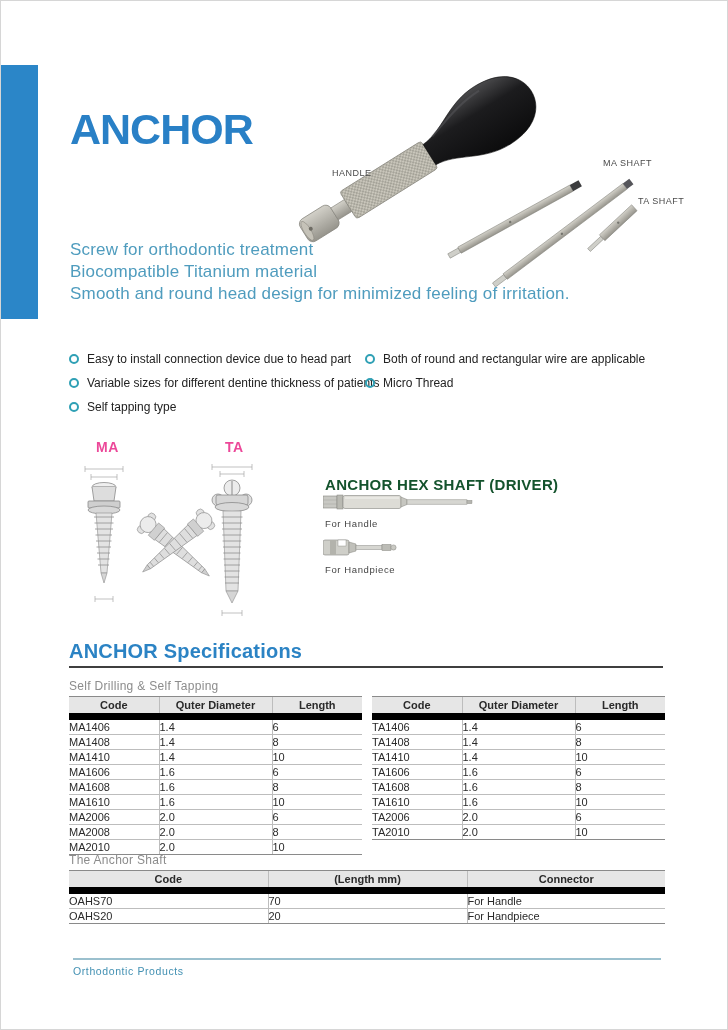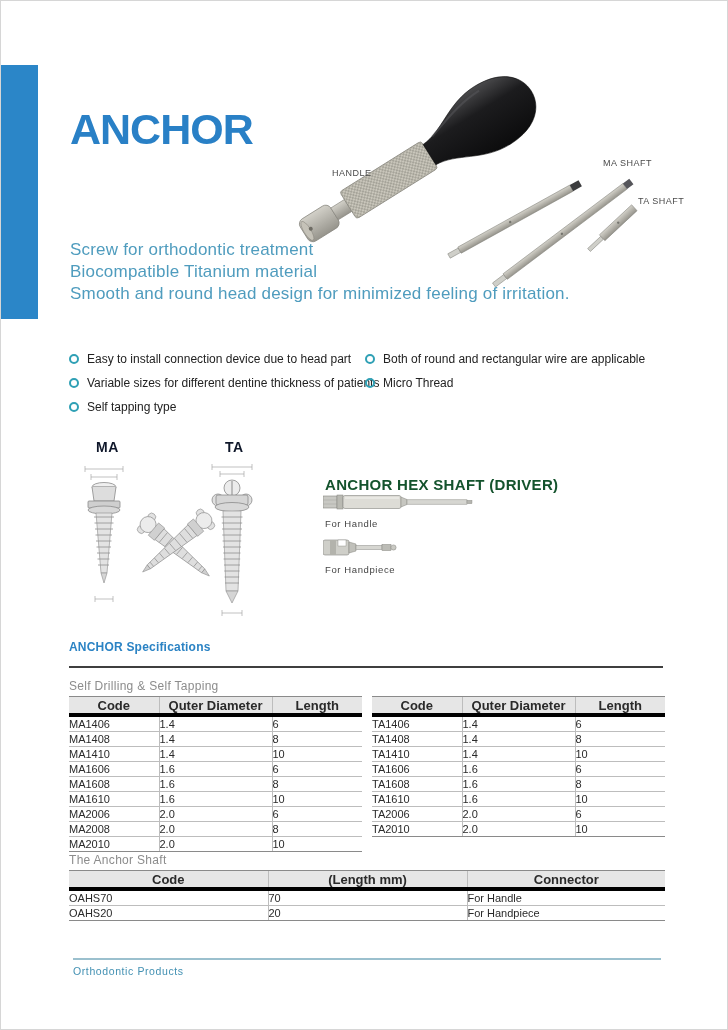--- a/index.html
+++ b/index.html
@@ -12,30 +12,30 @@
   .page-title {
     position:absolute; left:69px; top:104px; margin:0;
     font-size:43px; font-weight:700; color:#2980c6; letter-spacing:-1px;
   }
   .photo-wrap { position:absolute; left:293px; top:72px; width:420px; height:235px; }
   .photo-label { position:absolute; font-size:9px; color:#4a4a4a; letter-spacing:0.5px; white-space:nowrap; }
   .desc { position:absolute; left:69px; top:238px; font-size:17px; line-height:22px; color:#4f9cbe; letter-spacing:0.2px; }
   .features { position:absolute; font-size:12px; color:#222; }
   .feature { display:flex; align-items:center; height:24px; white-space:nowrap; }
   .bullet { display:inline-block; width:6px; height:6px; border:2px solid #2fa0b5; border-radius:50%; margin-right:8px; flex:0 0 auto; }
-  .variant-label { position:absolute; font-size:14px; font-weight:700; color:#0f172a; letter-spacing:0.5px; }
+  .variant-label { position:absolute; font-size:14px; font-weight:700; color:#ec4899; letter-spacing:0.5px; }
   .hex-title { position:absolute; left:324px; top:464px; font-size:15px; font-weight:700; color:#14532d; letter-spacing:0.3px;margin-top:11px; }
   .hex-caption { position:absolute; font-size:9.5px; color:#454545; letter-spacing:0.6px; }
-  .specs-heading { position:absolute; left:68px; top:639px; margin:0; font-size:12px; font-weight:700; color:#2b83c4; letter-spacing:0.2px; }
+  .specs-heading { position:absolute; left:68px; top:639px; margin:0; font-size:20px; font-weight:700; color:#2b83c4; letter-spacing:0.2px; }
   .specs-underline { position:absolute; left:68px; top:665px; width:594px; height:2px; background:#3f3f3f; }
   .gray-label { position:absolute; font-size:12px; color:#8c8c8c; letter-spacing:0.3px; }
   table.spec { position:absolute; border-collapse:collapse; font-size:11px; color:#2a2a2a; table-layout:fixed; }
   table.spec th {
     background:#e6e6e6; font-weight:700; height:16px; padding:0; text-align:center;
-    border-top:1px solid #8a8a8a; border-bottom:4px solid #000000; font-size:13px;margin-top:40px;
+    border-top:1px solid #8a8a8a; border-bottom:7px solid #000000; font-size:11px;margin-top:40px;
   }
   table.spec td { height:14px; padding:0; text-align:left; border-bottom:1px solid #bdbdbd; }
   table.spec tbody tr:last-child td { border-bottom:1px solid #8a8a8a; }
   table.spec th + th, table.spec td + td { border-left:1px solid #bdbdbd; }
   .footer-line { position:absolute; left:72px; top:957px; width:588px; height:2px; background:#9bc0ce; }
   .footer-text { position:absolute; left:72px; top:964px; font-size:10.5px; color:#4391b3; letter-spacing:0.6px; }
   svg { display:block; }
   .abs { position:absolute; }
 </style>
 </head>

